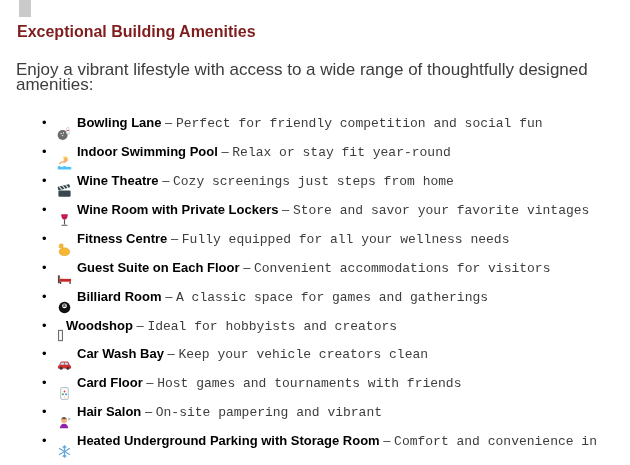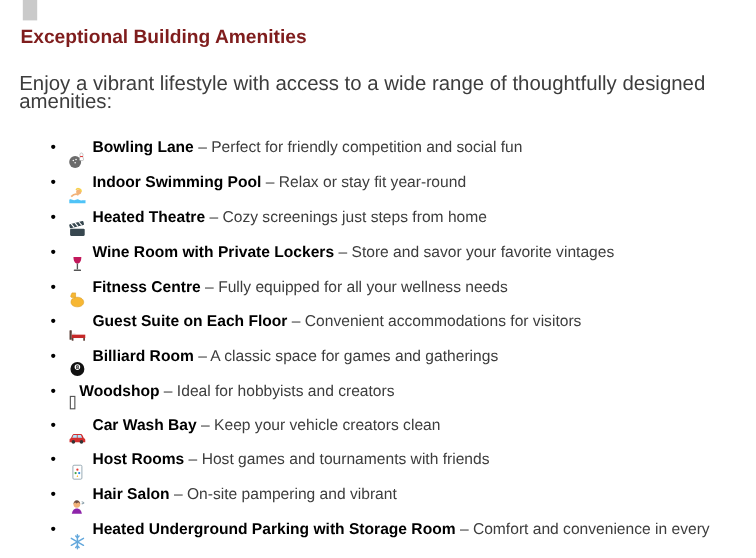--- a/index.html
+++ b/index.html
@@ -36,21 +36,21 @@
   }
   .bullet{
     position:absolute;left:26px;top:0;
     color:#000;font-size:13px;
   }
   .emoji{display:inline-block;margin-right:5px;vertical-align:-3px;line-height:0;}
   .emoji svg{display:inline-block;vertical-align:top;}
   li.tight .emoji{margin-right:2px;vertical-align:-2px;}
   .name{font-weight:bold;color:#000000;}
   .sep,.desc{font-weight:normal;color:#3d3d3d;}
-  .desc{white-space:normal;}
+  .desc{white-space:normal;font-family:Liberation Mono, monospace;}
 </style>
 </head>
 <body>
 
 <div class="ui-artifact"></div>
 
 <h1 class="doc-title">Exceptional Building Amenities</h1>
 
 <p class="doc-intro">Enjoy a vibrant lifestyle with access to a wide range of thoughtfully designed amenities:</p>
 
@@ -68,21 +68,21 @@
           <path d="M6.8 3.4c.6-1 2-1.4 3.1-.8 1 .5 1.5 1.6 1.2 2.6" fill="none" stroke="#f7d14c" stroke-width="1.4"></path>
           <path d="M2.5 9.5c2.5-2.5 4.5-2.8 6.5-1.5" stroke="#f2b279" stroke-width="1.6" fill="none"></path>
           <path d="M0.8 12.2c1.8-1 2.6.5 4.3.5s2.4-1.5 4.2-.5 2.7.5 4.2.5 1.7-.3 1.7-.3v3H0.8z" fill="#4fc3f7"></path>
         </svg></span><span class="name">Indoor Swimming Pool</span><span class="sep"> – </span><span class="desc">Relax or stay fit year-round</span></li>
     <li class="item"><span class="bullet">•</span><span class="emoji"><svg width="15" height="15" viewBox="0 0 16 16">
           <rect x="1.5" y="7" width="13" height="6.5" rx="1" fill="#37474f"></rect>
           <g transform="rotate(-14 2 7)">
             <rect x="1.5" y="3" width="13" height="3.6" rx="0.8" fill="#37474f"></rect>
             <path d="M3.5 3l1.8 3.6M7 3l1.8 3.6M10.5 3l1.8 3.6" stroke="#fff" stroke-width="1"></path>
           </g>
-        </svg></span><span class="name">Heated Theatre</span><span class="sep"> – </span><span class="desc">Cozy screenings just steps from home</span></li>
+        </svg></span><span class="name">Wine Theatre</span><span class="sep"> – </span><span class="desc">Cozy screenings just steps from home</span></li>
     <li class="item"><span class="bullet">•</span><span class="emoji"><svg width="15" height="15" viewBox="0 0 16 16">
           <path d="M4.5 1.3h7c0 3.2-1.1 5.8-3.5 5.8S4.5 4.5 4.5 1.3z" fill="#c2185b"></path>
           <rect x="7.4" y="7" width="1.2" height="5.2" fill="#555"></rect>
           <rect x="4.8" y="12.4" width="6.4" height="1.3" rx="0.5" fill="#555"></rect>
         </svg></span><span class="name">Wine Room with Private Lockers</span><span class="sep"> – </span><span class="desc">Store and savor your favorite vintages</span></li>
     <li class="item"><span class="bullet">•</span><span class="emoji"><svg width="15" height="15" viewBox="0 0 16 16">
           <path d="M3.2 2.2h3.2v4H3c-.8 0-1.2-.8-.8-1.6z" fill="#f7b733" stroke="#d99a1b" stroke-width="0.5"></path>
           <path d="M3.5 7.5c3.2-2.2 7.6-1.8 9.4.8 1.4 2.1.6 4.8-2.1 5.8-3.2 1.2-7.2.2-8.2-2.2-.5-1.4-.3-3.2.9-4.4z" fill="#f7b733" stroke="#d99a1b" stroke-width="0.5"></path>
         </svg></span><span class="name">Fitness Centre</span><span class="sep"> – </span><span class="desc">Fully equipped for all your wellness needs</span></li>
     <li class="item"><span class="bullet">•</span><span class="emoji"><svg width="15" height="15" viewBox="0 0 16 16">
@@ -106,21 +106,21 @@
           <path d="M8.2 5.8h2.9l1.1 2.4H8.2z" fill="#b3e5fc"></path>
           <circle cx="4.4" cy="12" r="1.6" fill="#333"></circle>
           <circle cx="11.6" cy="12" r="1.6" fill="#333"></circle>
         </svg></span><span class="name">Car Wash Bay</span><span class="sep"> – </span><span class="desc">Keep your vehicle creators clean</span></li>
     <li class="item"><span class="bullet">•</span><span class="emoji"><svg width="15" height="15" viewBox="0 0 16 16">
           <rect x="4" y="1.8" width="8" height="12.4" rx="1" fill="#fff" stroke="#90a4ae" stroke-width="0.8"></rect>
           <circle cx="8" cy="5.8" r="1" fill="#e53935"></circle>
           <circle cx="6.4" cy="8.8" r="1" fill="#43a047"></circle>
           <circle cx="9.6" cy="8.8" r="1" fill="#1e88e5"></circle>
           <path d="M8 10.3l.7 2h-1.4z" fill="#fbc02d"></path>
-        </svg></span><span class="name">Host Rooms</span><span class="sep"> – </span><span class="desc">Host games and tournaments with friends</span></li>
+        </svg></span><span class="name">Card Floor</span><span class="sep"> – </span><span class="desc">Host games and tournaments with friends</span></li>
     <li class="item"><span class="bullet">•</span><span class="emoji"><svg width="15" height="15" viewBox="0 0 16 16">
           <path d="M11.8 3.2l2.2 1M11.8 5.4l2.2-1" stroke="#90a4ae" stroke-width="0.9"></path>
           <circle cx="7.5" cy="5.6" r="3" fill="#f2b279"></circle>
           <path d="M4.5 5.6c0-2.1 1.3-3.6 3-3.6s3 1.5 3 3.6c0 0-.6-1.6-1.6-1.6s-1.4 1-1.4 1-.9-1-1.6-1-1.4 1.6-1.4 1.6z" fill="#6d4c41"></path>
           <path d="M3 14c.5-3.1 2.2-4.7 4.5-4.7S11.5 10.9 12 14z" fill="#8e24aa"></path>
         </svg></span><span class="name">Hair Salon</span><span class="sep"> – </span><span class="desc">On-site pampering and vibrant</span></li>
     <li class="item"><span class="bullet">•</span><span class="emoji"><svg width="15" height="15" viewBox="0 0 16 16">
           <g stroke="#64a8dc" stroke-width="1.3" stroke-linecap="round" fill="none">
             <path d="M8 1.8v12.4"></path>
             <path d="M2.6 4.9l10.8 6.2"></path>

